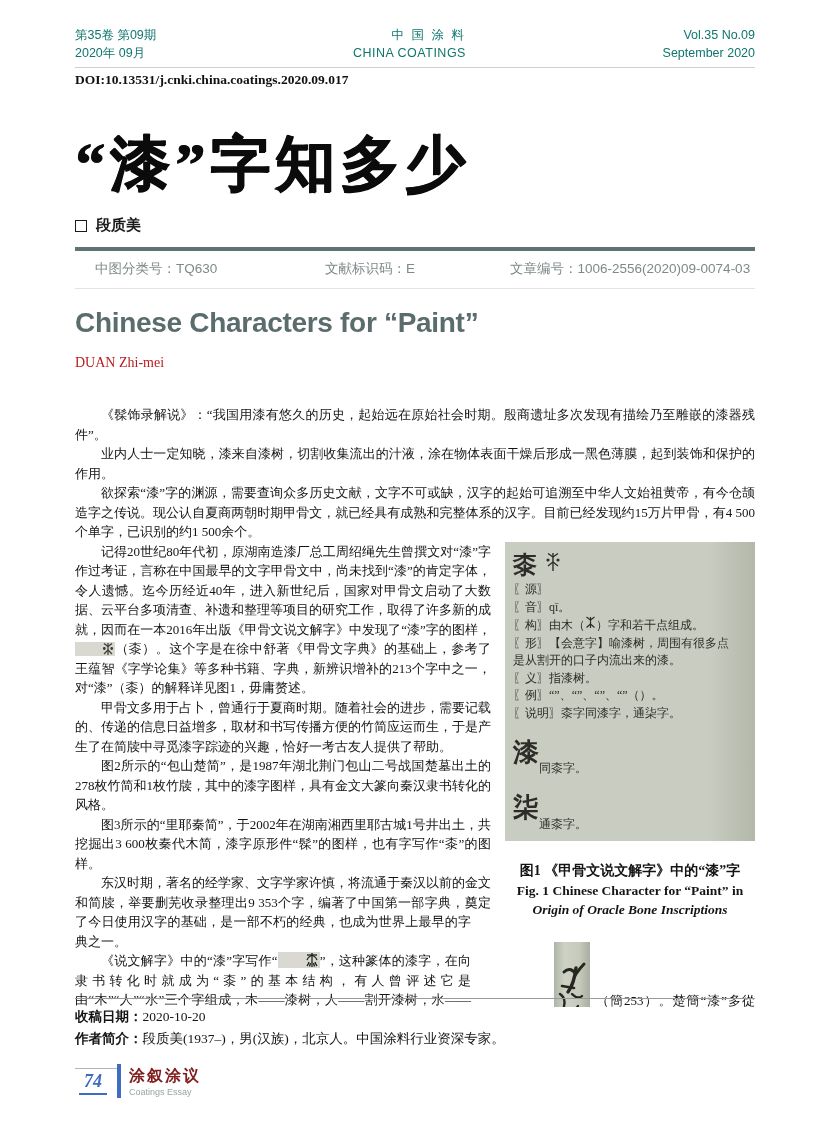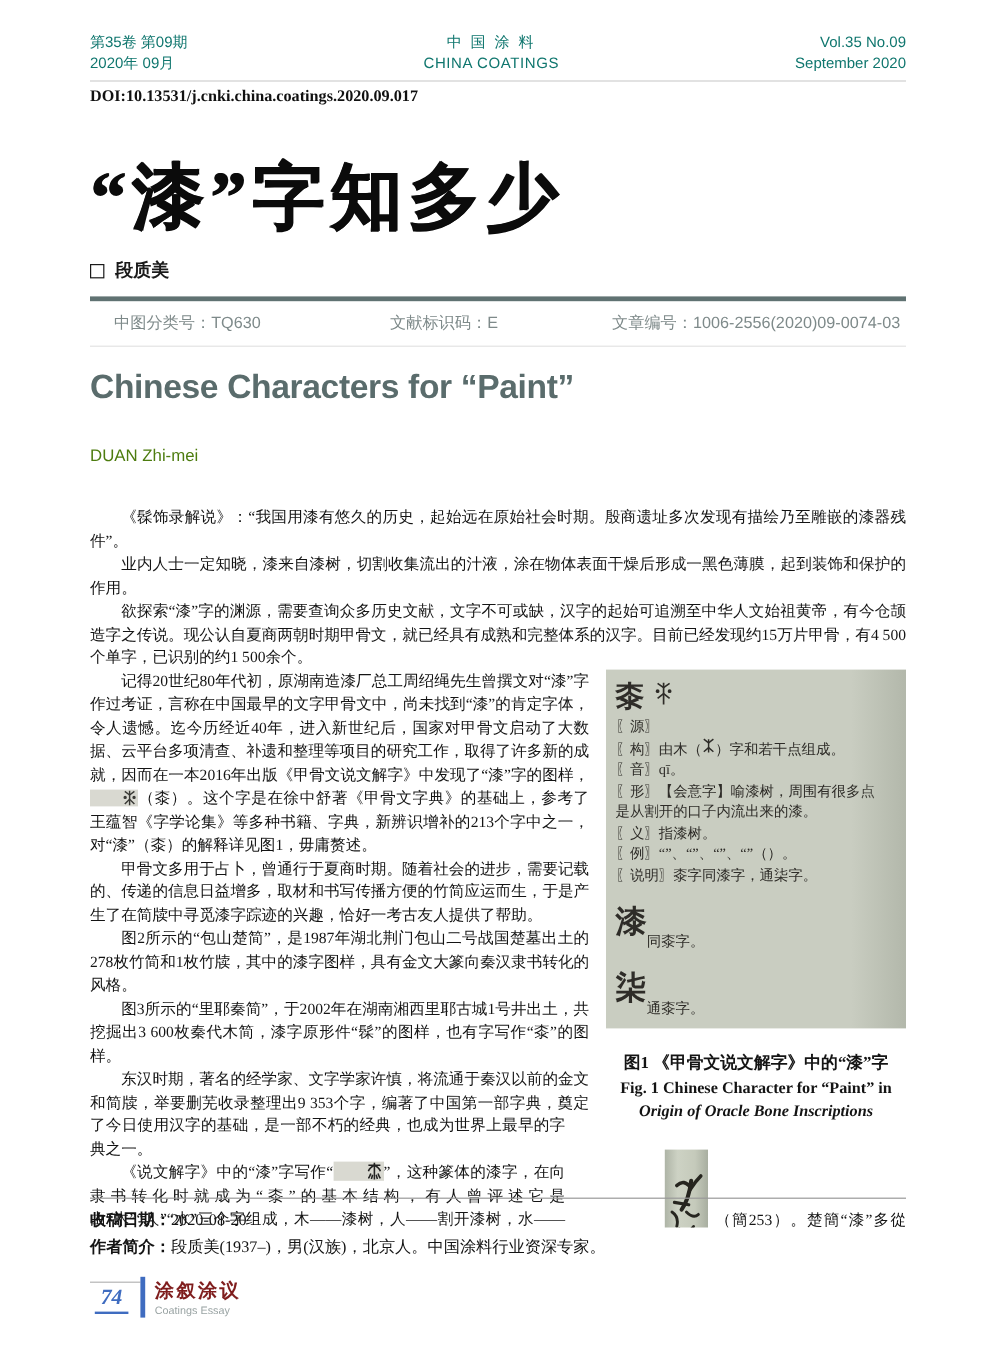--- a/index.html
+++ b/index.html
@@ -9,21 +9,21 @@
     background:#ffffff; overflow:hidden;
     font-family:"Liberation Serif","DejaVu Serif",serif; color:#141414;
   }
   .inner { padding:26px 72px 0 75px; }
 
   
   .jheader { display:flex; justify-content:space-between; align-items:flex-start;
     color:#0f766e; font-size:12.5px; line-height:18px;
     font-family:"Liberation Sans","DejaVu Sans",sans-serif;
     border-bottom:1px solid #cfcfcf; padding-bottom:5px;gap:28px; }
-  .jheader .c { text-align:center; letter-spacing:2px; }
+  .jheader .c { text-align:right; letter-spacing:2px; }
   .jheader .c .en { letter-spacing:0.5px; }
   .jheader .r { text-align:right; }
   .doi { font-size:13.5px; font-weight:bold; color:#111; margin-top:4px;
     font-family:"Liberation Serif",serif; }
 
   
   .cn-title { margin-top:44px; font-size:60px; line-height:64px; font-weight:900;
     color:#0b0b0b; letter-spacing:5px; font-family:"Liberation Serif","DejaVu Serif",serif;
     text-shadow:1px 0 0 #0b0b0b, 0 1px 0 #0b0b0b; }
   .author-line { margin-top:20px; font-size:15px; font-weight:bold; color:#1a1a1a;
@@ -34,22 +34,22 @@
   .thick-rule { margin-top:12px; height:4px; background:#607272; }
 
   .meta-row { display:flex; color:#7e8a8a; font-size:13.5px;
     font-family:"Liberation Sans","DejaVu Sans",sans-serif;
     padding:9px 0 10px 20px; border-bottom:1px solid #e3e3e3; }
   .meta-row .m1 { width:230px; }
   .meta-row .m2 { width:185px; }
 
   .en-title { margin-top:18px; font-size:28px; font-weight:bold; color:#5a6c6c;
     font-family:"Liberation Sans","DejaVu Sans",sans-serif; letter-spacing:-0.3px; }
-  .en-author { margin-top:32px; font-size:14px; color:#4d7c0f;
-    font-family:Liberation Sans, sans-serif; }
+  .en-author { margin-top:16px; font-size:14px; color:#b91c1c;
+    font-family:Liberation Serif, serif; }
 
   
   .body-text { margin-top:34px; font-size:13px; line-height:19.5px;
     text-align:justify; color:#141414; height:602px; overflow:hidden; }
   .body-text p { text-indent:2em; }
 
   .inline-glyph { display:inline-block; vertical-align:-3px; background:#d9d9d1;
     padding:0 1px; line-height:0; }
 
   
@@ -147,28 +147,28 @@
                     <path d="M8 1 V19"></path>
                     <path d="M8 5 L3 1.5 M8 5 L13 1.5"></path>
                     <path d="M8 10 L3 14 M8 10 L13 14"></path>
                     <circle cx="3" cy="8" r="0.9" fill="#2e2c28"></circle>
                     <circle cx="13" cy="8" r="0.9" fill="#2e2c28"></circle>
                   </g>
                 </svg>
             </span>
           </div>
           <div class="fig1-line">〖源〗</div>
+          <div class="fig1-line">〖音〗qī。</div>
           <div class="fig1-line"><span>〖构〗由木（</span><span><svg width="11" height="13" viewBox="0 0 11 13">
                   <g stroke="#2e2c28" stroke-width="1.2" fill="none">
                     <path d="M5.5 1 V12"></path>
                     <path d="M5.5 4 L1.5 1 M5.5 4 L9.5 1"></path>
                     <path d="M5.5 8 L1.5 11.5 M5.5 8 L9.5 11.5"></path>
                   </g>
                 </svg></span><span>）字和若干点组成。</span></div>
-          <div class="fig1-line">〖音〗qī。</div>
           <div class="fig1-line">〖形〗【会意字】喻漆树，周围有很多点</div>
           <div class="fig1-line">是从割开的口子内流出来的漆。</div>
           <div class="fig1-line">〖义〗指漆树。</div>
           <div class="fig1-line">〖例〗“”、“”、“”、“”（）。</div>
           <div class="fig1-line">〖说明〗桼字同漆字，通柒字。</div>
           <div class="fig1-big">
             <span class="bigchar">漆</span>
             <span class="bigrest">同桼字。</span>
           </div>
           <div class="fig1-big">
@@ -226,21 +226,21 @@
                 <path d="M7 3 Q3 5 2 8 M7 3 Q11 5 12 8"></path>
                 <path d="M4 10 Q3 13 2 14 M10 10 Q11 13 12 14"></path>
                 <path d="M5.5 11 Q5 13 4.5 14.5 M8.5 11 Q9 13 9.5 14.5"></path>
               </g>
             </svg></span><span>”，这种篆体的漆字，在向隶书转化时就成为“桼”的基本结构，有人曾评述它是由“木”“人”“水”三个字组成，木——漆树，人——割开漆树，水——象征漆汁水样流淌下来，与天人合一的儒家思想相吻合。有趣的是，在《说文解字》中有现通行的“漆”字以另一种含义出现，写作“漆”，见图4。但它的本义是水</span></p>
     </div>
   </div>
 
   <div class="bottom">
     <div class="footnote">
-      <div><b>收稿日期：</b><span>2020-08-20</span></div>
+      <div><b>收稿日期：</b><span>2020-10-20</span></div>
       <div><b>作者简介：</b><span>段质美(1937–)，男(汉族)，北京人。中国涂料行业资深专家。</span></div>
     </div>
 
     <div class="footer-badge">
       <div class="pn-box">
         <span class="pn">74</span>
       </div>
       <div class="vbar"></div>
       <div class="col-names">
         <div class="col-cn">涂叙涂议</div>

